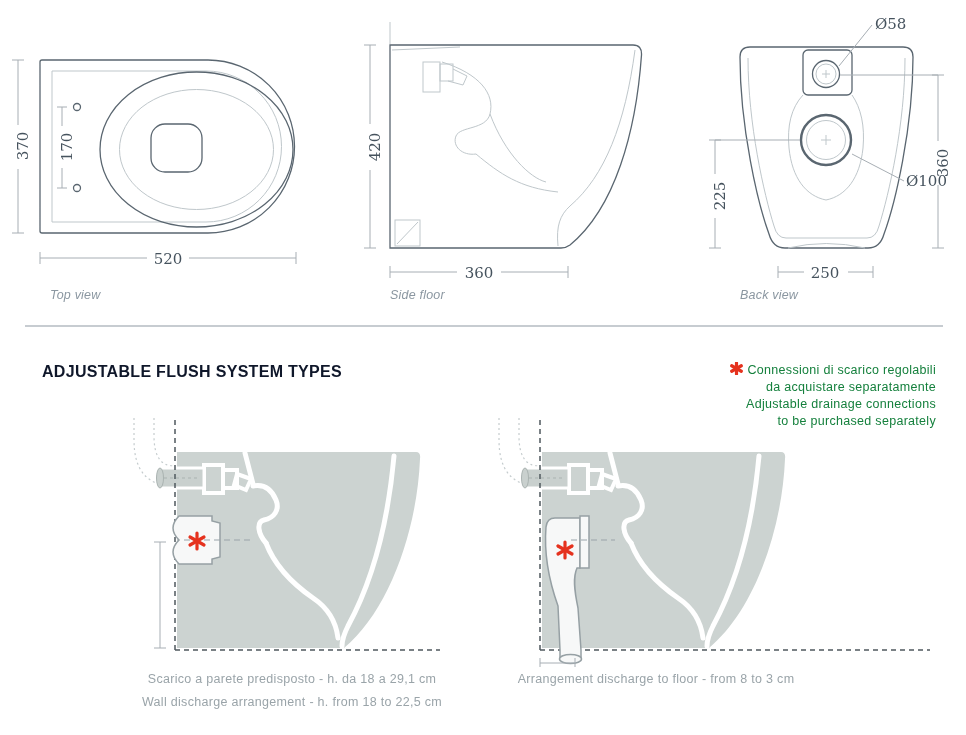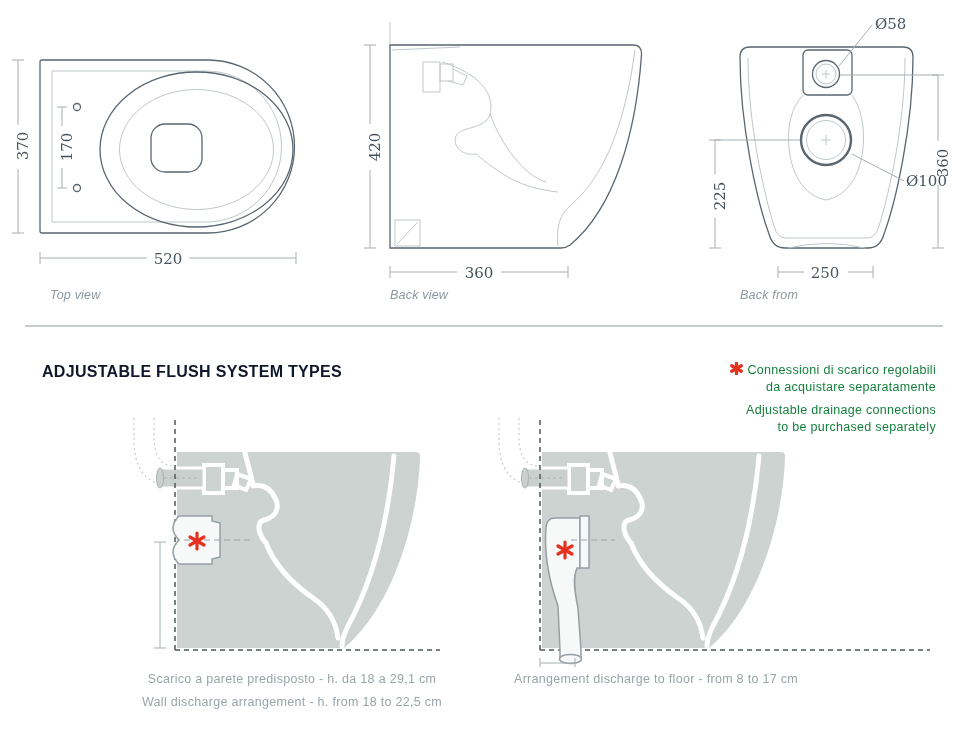--- a/index.html
+++ b/index.html
@@ -6,21 +6,21 @@
   .page{position:relative;width:966px;height:735px;background:#fff;overflow:hidden;
         font-family:"Liberation Sans",sans-serif;}
   .abs{position:absolute;}
   svg{display:block;}
   svg text{font-family:"DejaVu Serif",serif;}
   .dimtxt{font-size:15px;fill:#46535e;}
   .view-label{font-style:italic;font-size:12.5px;color:#8b97a1;letter-spacing:.2px;}
   .divider{height:2px;background:#c7ccd1;}
   .heading{font-size:16px;font-weight:bold;color:#0f172a;letter-spacing:.3px;}
   .note{font-size:12.5px;line-height:17px;color:#15803d;text-align:right;letter-spacing:.3px;}
-  .note .en{margin-top:6px;}
+  .note .en{}
   .ast-inline{display:inline-block;vertical-align:-1px;margin-right:5px;}
   .caption{font-size:12.5px;line-height:23px;color:#9aa4a9;text-align:center;letter-spacing:.3px;}
   .outline{stroke:#5a6670;stroke-width:1.3;fill:none;}
   .lite{stroke:#bfc7cb;stroke-width:1;fill:none;}
   .dim{stroke:#a7aeb4;stroke-width:1;fill:none;}
   .wbg{fill:#ffffff;}
   .dash{stroke:#4f585e;stroke-width:1.5;fill:none;stroke-dasharray:5 4;}
   .dotted{stroke:#c5ccce;stroke-width:1.2;fill:none;stroke-dasharray:2 3;}
   .silh{fill:#ccd3d1;}
   .wline{stroke:#ffffff;stroke-width:5;fill:none;stroke-linecap:round;}
@@ -77,21 +77,21 @@
     </g>
     <g>
       <path class="dim" d="M40,31 V234 M34,31 H46 M34,234 H46"></path>
       <rect class="wbg" x="32" y="110" width="16" height="46"></rect>
       <text class="dimtxt" transform="rotate(-90 45 133)" x="45" y="138" text-anchor="middle">420</text>
       <path class="dim" d="M60,258 H238 M60,252 V264 M238,252 V264"></path>
       <rect class="wbg" x="127" y="249" width="44" height="18"></rect>
       <text class="dimtxt" x="149" y="264" text-anchor="middle">360</text>
     </g>
   </svg>
-  <div class="abs view-label" style="left:390px;top:288px;">Back view</div>
+  <div class="abs view-label" style="left:390px;top:288px;">Side floor</div>
 
   <svg class="abs" style="left:688px;top:8px;" width="278" height="292" viewBox="0 0 278 292">
     <g>
       <path class="outline" d="M52,49 Q52,39 62,39 L215,39 Q225,39 225,49 C225,120 207,196 196,226 Q192,240 180,240 L97,240 Q85,240 81,226 C70,196 52,120 52,49 Z"></path>
       <path class="lite" d="M60,50 C60,116 76,186 86,218 Q89,230 98,230 L179,230 Q188,230 191,218 C201,186 217,116 217,50"></path>
       <path class="lite" d="M115,87 C103,100 99,118 101,140 C104,170 118,188 138,192 C158,188 172,170 175,140 C177,118 173,100 164,87"></path>
       <path class="lite" d="M100,240 Q138,231 177,240"></path>
       <rect class="outline" x="115" y="42" width="49" height="45" rx="5" fill="#fff"></rect>
       <g>
         <circle class="outline" cx="138" cy="66" r="13.5"></circle>
@@ -113,21 +113,21 @@
       <path class="dim" d="M216,173 L164,146"></path>
       <text class="dimtxt" x="218" y="178">Ø100</text>
       <path class="dim" d="M27,132 H112 M27,132 V240 M21,132 H33 M21,240 H33"></path>
       <rect class="wbg" x="19" y="166" width="16" height="44"></rect>
       <text class="dimtxt" transform="rotate(-90 32 188)" x="32" y="193" text-anchor="middle">225</text>
       <path class="dim" d="M90,264 H185 M90,258 V270 M185,258 V270"></path>
       <rect class="wbg" x="116" y="255" width="44" height="18"></rect>
       <text class="dimtxt" x="137" y="270" text-anchor="middle">250</text>
     </g>
   </svg>
-  <div class="abs view-label" style="left:740px;top:288px;">Back from</div>
+  <div class="abs view-label" style="left:740px;top:288px;">Back view</div>
 
   <div class="abs divider" style="left:25px;top:325px;width:918px;"></div>
 
   <div class="abs heading" style="left:42px;top:363px;">ADJUSTABLE FLUSH SYSTEM TYPES</div>
 
   <div class="abs note" style="right:30px;top:362px;width:300px;">
     <div>
       <svg class="ast-inline" width="13" height="13" viewBox="0 0 13 13">
         <g class="ast" transform="translate(6.5,6.5)">
           <line x1="0" y1="-5.5" x2="0" y2="5.5"></line>
@@ -215,16 +215,16 @@
       </g>
     </g>
     <path class="dim" d="M97,251 H132 M97,246 V256 M132,246 V256"></path>
   </svg>
 
   <div class="abs caption" style="left:92px;top:668px;width:400px;">
     <div>Scarico a parete predisposto - h. da 18 a 29,1 cm</div>
     <div>Wall discharge arrangement - h. from 18 to 22,5 cm</div>
   </div>
   <div class="abs caption" style="left:456px;top:668px;width:400px;">
-    <div>Arrangement discharge to floor - from 8 to 17 cm</div>
+    <div>Arrangement discharge to floor - from 8 to 3 cm</div>
   </div>
 
 </div>
 
 </body></html>

